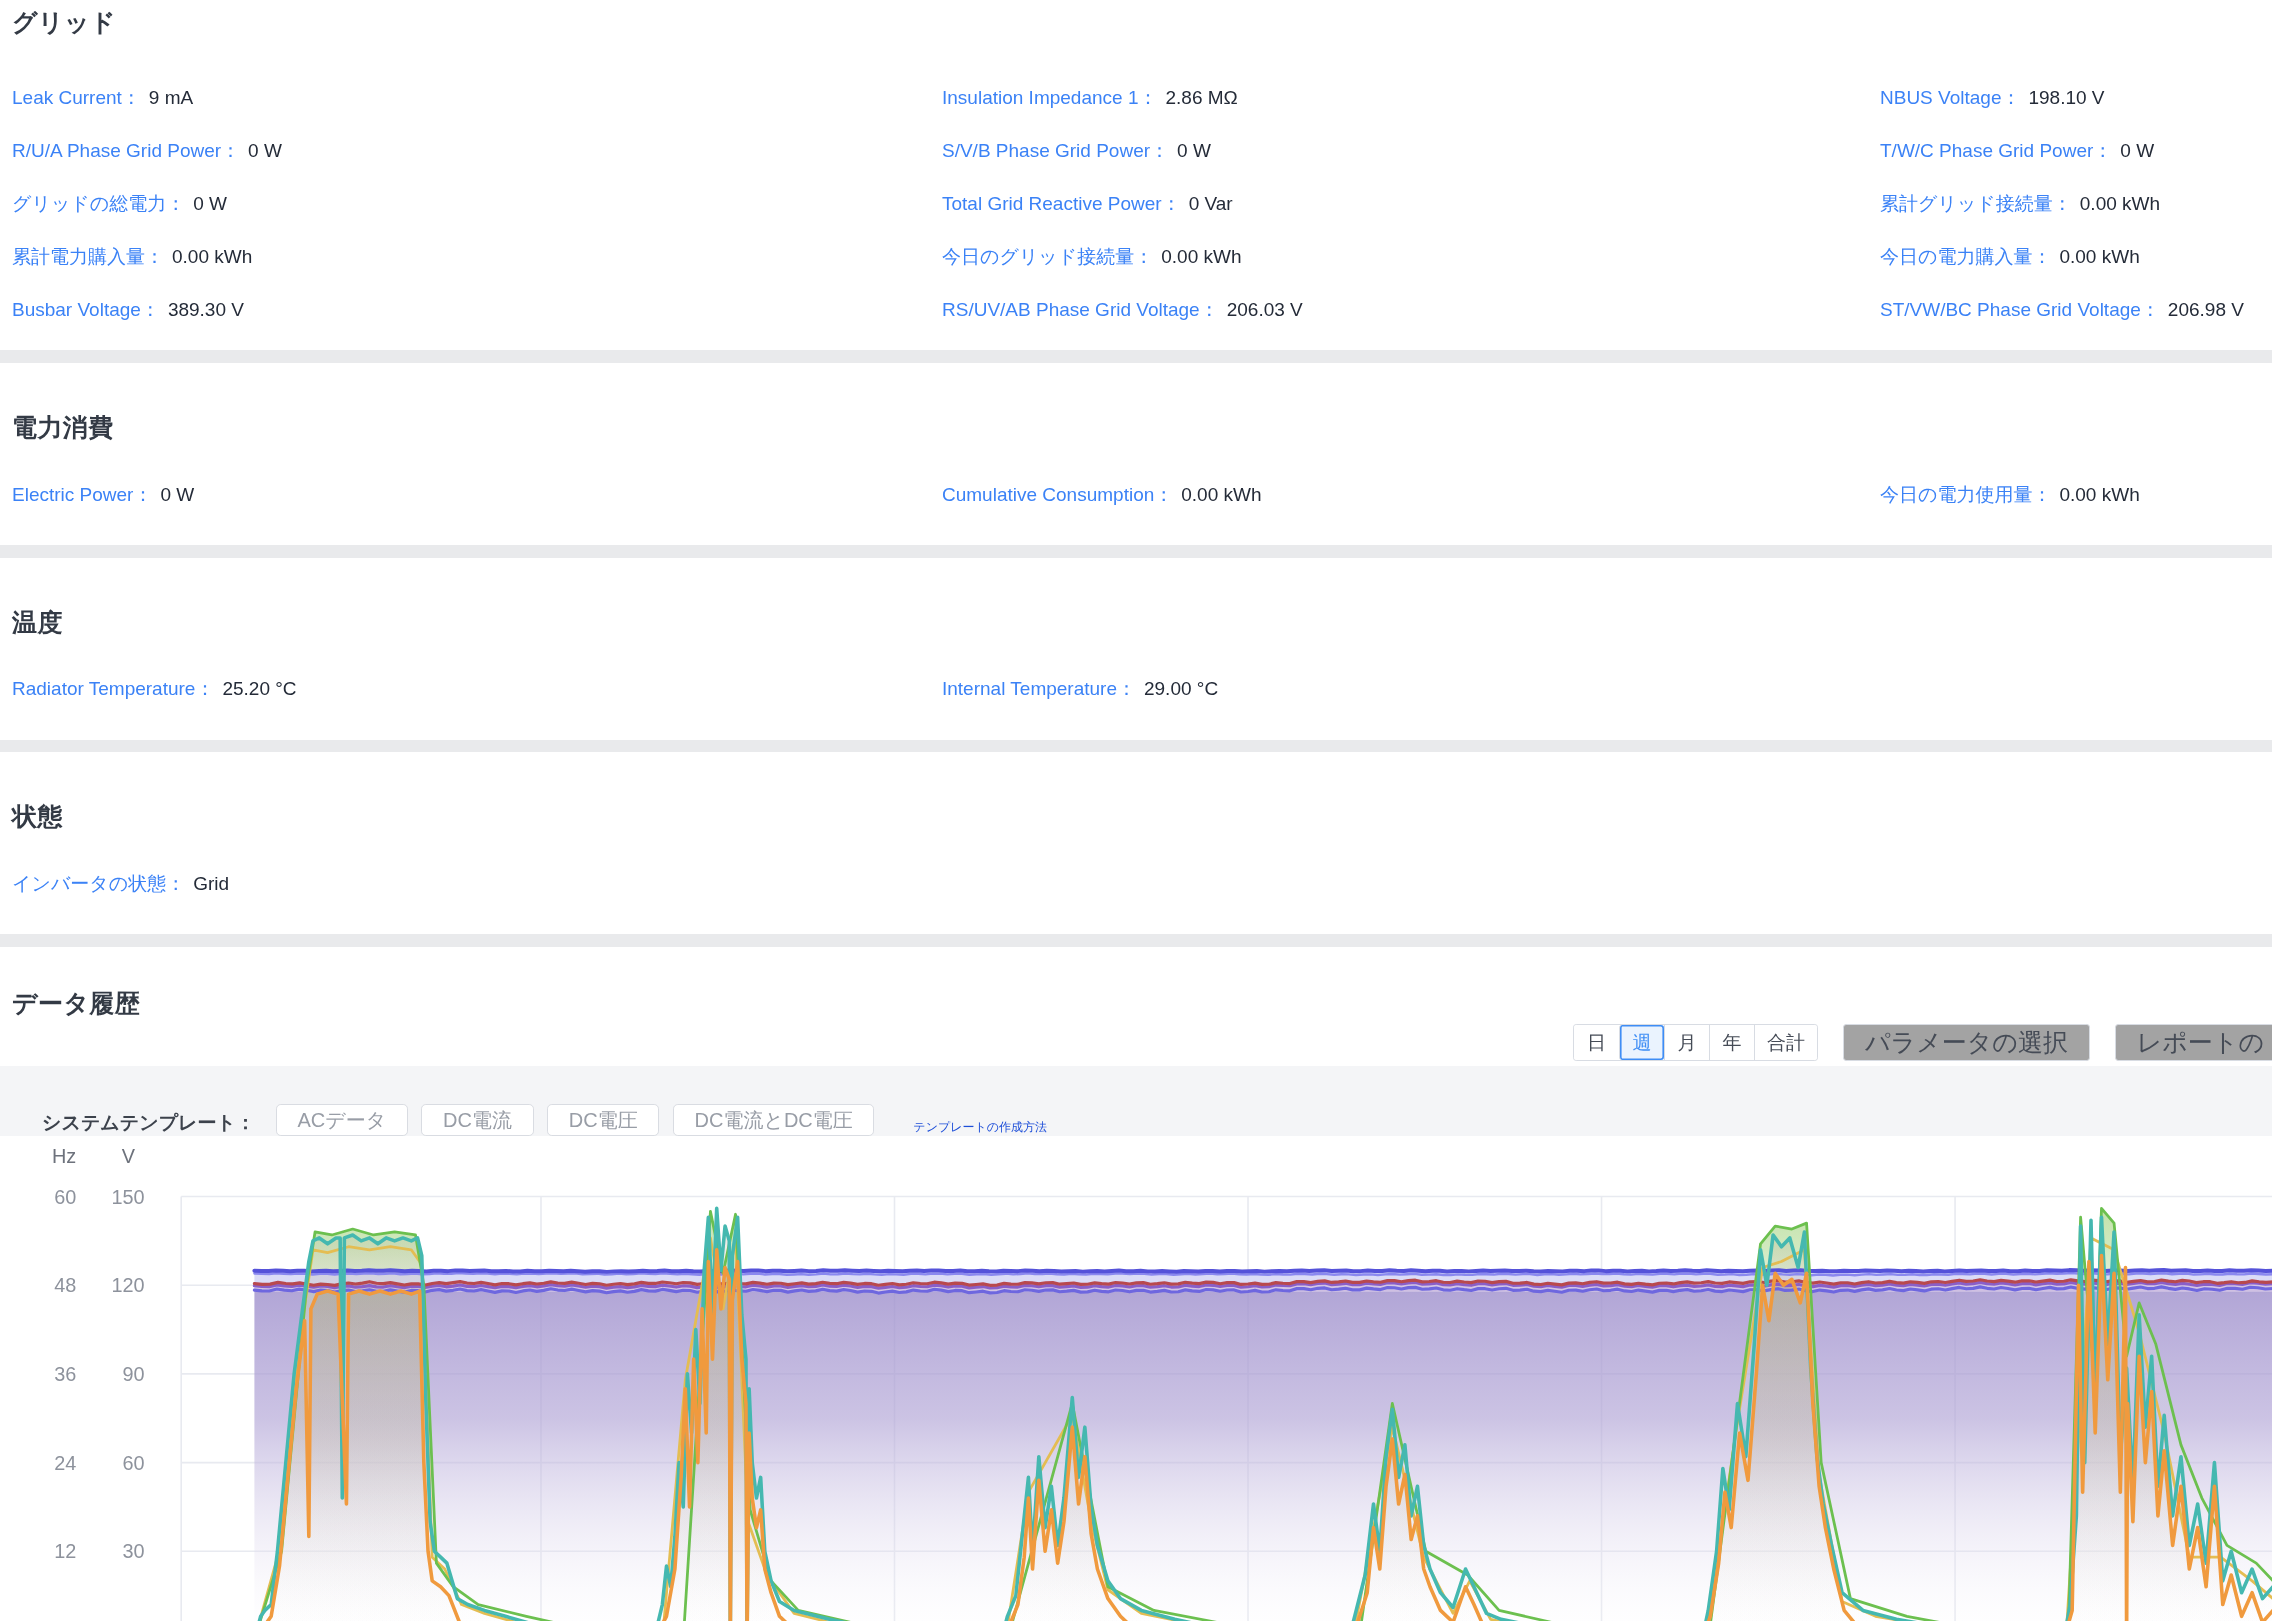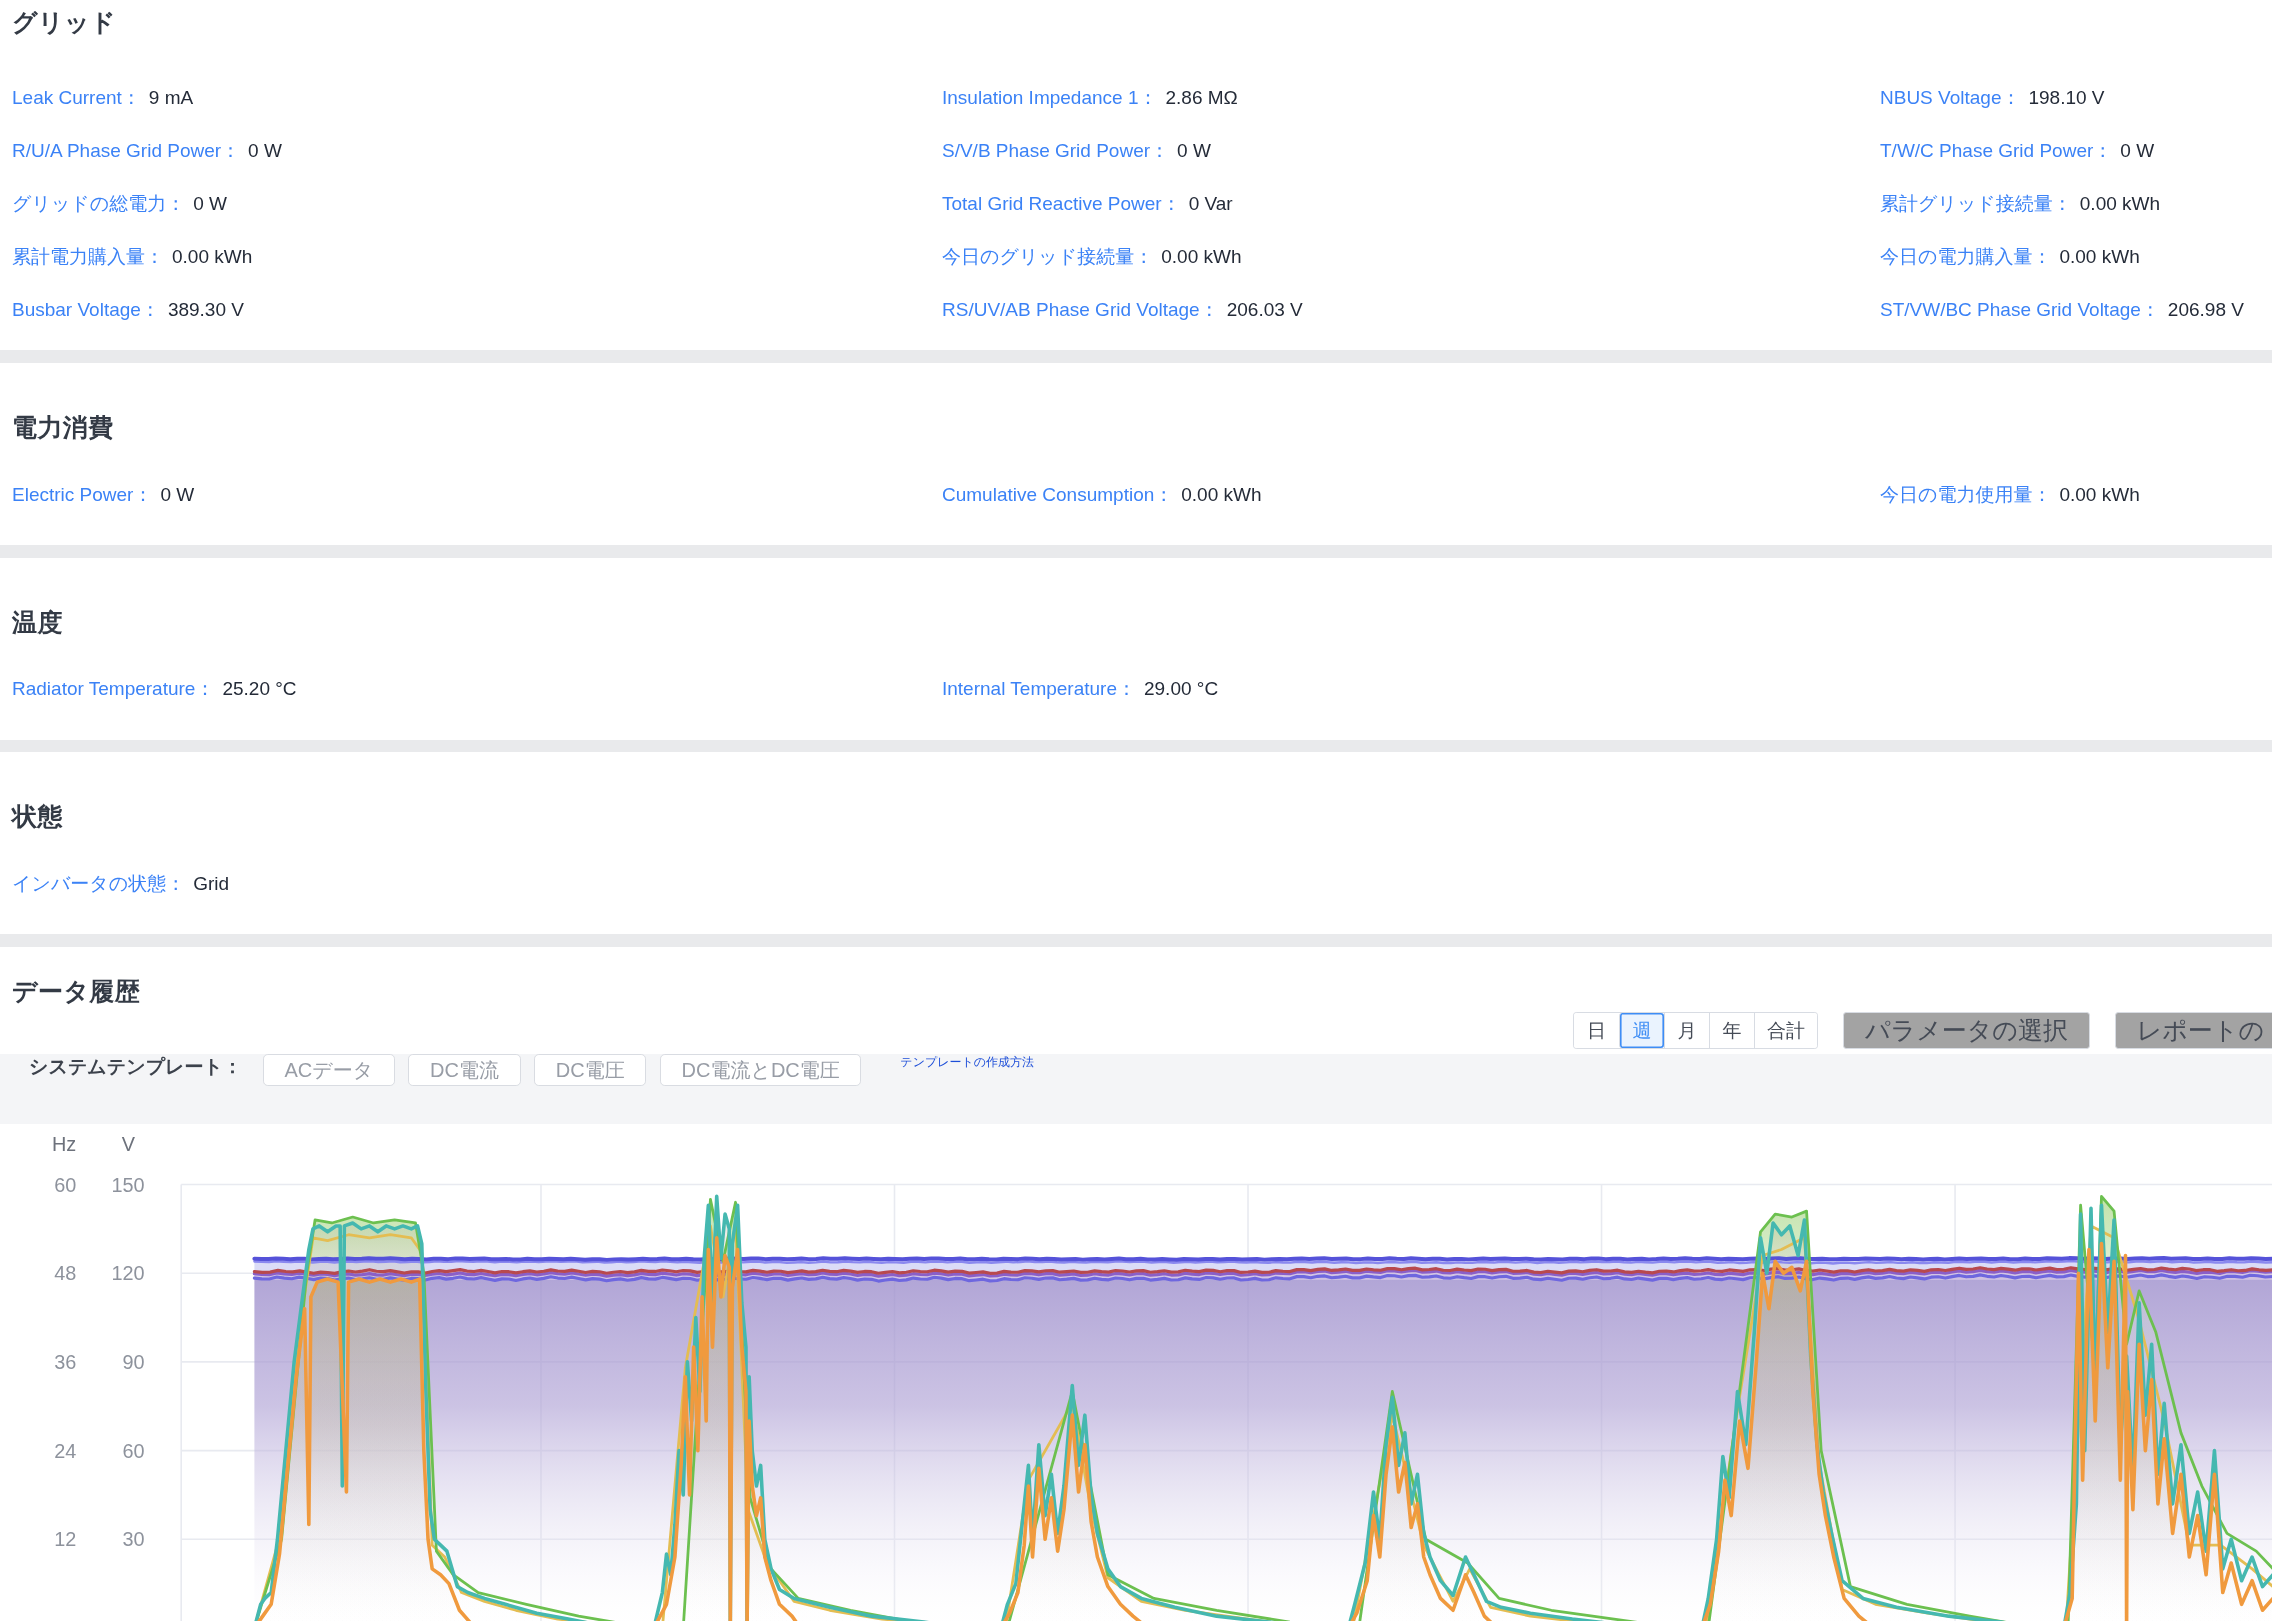--- a/index.html
+++ b/index.html
@@ -4,21 +4,21 @@
 <style>
   html,body{margin:0;padding:0}
   body{
     width:2273px;height:1621px;overflow:hidden;background:#fff;
     font-family:"Liberation Sans","DejaVu Sans",sans-serif;color:#2b313d;
     -webkit-font-smoothing:antialiased;
   }
   .sec{padding-left:12px;position:relative}
   .sec-title{margin:0;font-size:25px;font-weight:600;color:#333a45;letter-spacing:0.4px}
   .mb40{margin-bottom:32px}.mb30{margin-bottom:24px}
-  .pt8{padding-top:6.4px}.pt60{padding-top:48px}.pt50{padding-top:28px}
+  .pt8{padding-top:6.4px}.pt60{padding-top:48px}.pt50{padding-top:40px}
   .pb30{padding-bottom:24px}.pb2{padding-bottom:14px}
   .band{height:12.7px;background:#e9eaec}
   .kv-grid{display:grid;grid-template-columns:930px 938px 1fr}
   .kv-col{display:flex;flex-direction:column}
   .kv-row{height:53px;display:flex;align-items:center;font-size:19px;white-space:nowrap}
   .kv-label{color:#3b82f6}
   .kv-value{color:#23293466;color:#242b38;margin-left:8px}
   
   .history-header{position:relative;height:79px;margin-right:0}
   .history-controls{position:absolute;top:37px;right:0;display:flex;align-items:center;white-space:nowrap}
@@ -26,21 +26,21 @@
   .seg-btn{min-width:45px;height:35px;padding:0 12px;background:#fff;border:none;border-left:0.8px solid #d8dce3;
     font-size:19px;color:#454b56;display:flex;align-items:center;justify-content:center;cursor:pointer;
     font-family:inherit}
   .seg-btn:first-child{border-left:none;border-radius:3.2px 0 0 3.2px}
   .seg-btn:last-child{border-radius:0 3.2px 3.2px 0}
   .seg-btn.selected{color:#3e8df5;background:#eaf3fe;box-shadow:inset 0 0 0 1.6px #3e8df5;border-radius:3.2px}
   .ctl-btn{height:37px;padding:0 20.7px;background:#a3a3a3;border:0.8px solid #d8dce3;border-radius:3.2px;
     font-size:25px;color:#454b56;margin-left:25.4px;font-family:inherit;cursor:pointer;white-space:nowrap}
   .ctl-btn.report{padding-right:119px;margin-right:-111px}
   
-  .tpl-bar{height:70px;background:#f4f5f7;display:flex;align-items:flex-start;padding-left:29px;font-size:19px}
+  .tpl-bar{height:70px;background:#f4f5f7;display:flex;align-items:flex-end;padding-left:42px;font-size:19px}
   .tpl-label{color:#3c424c;font-weight:600;margin-right:20.7px}
   .tpl-btn{height:32px;padding:0 20.7px;background:#fff;border:0.8px solid #d9dce2;border-radius:4.8px;
     color:#989da6;font-size:20px;margin-right:13.5px;font-family:inherit;cursor:pointer}
   .tpl-link{color:#1d4ed8;margin-left:25.4px;text-decoration:none;cursor:pointer;font-size:12px}
   
   .chart-wrap{position:relative;height:520px;background:#fff}
   .chart-wrap svg{display:block}
 </style>
 </head>
 <body>

